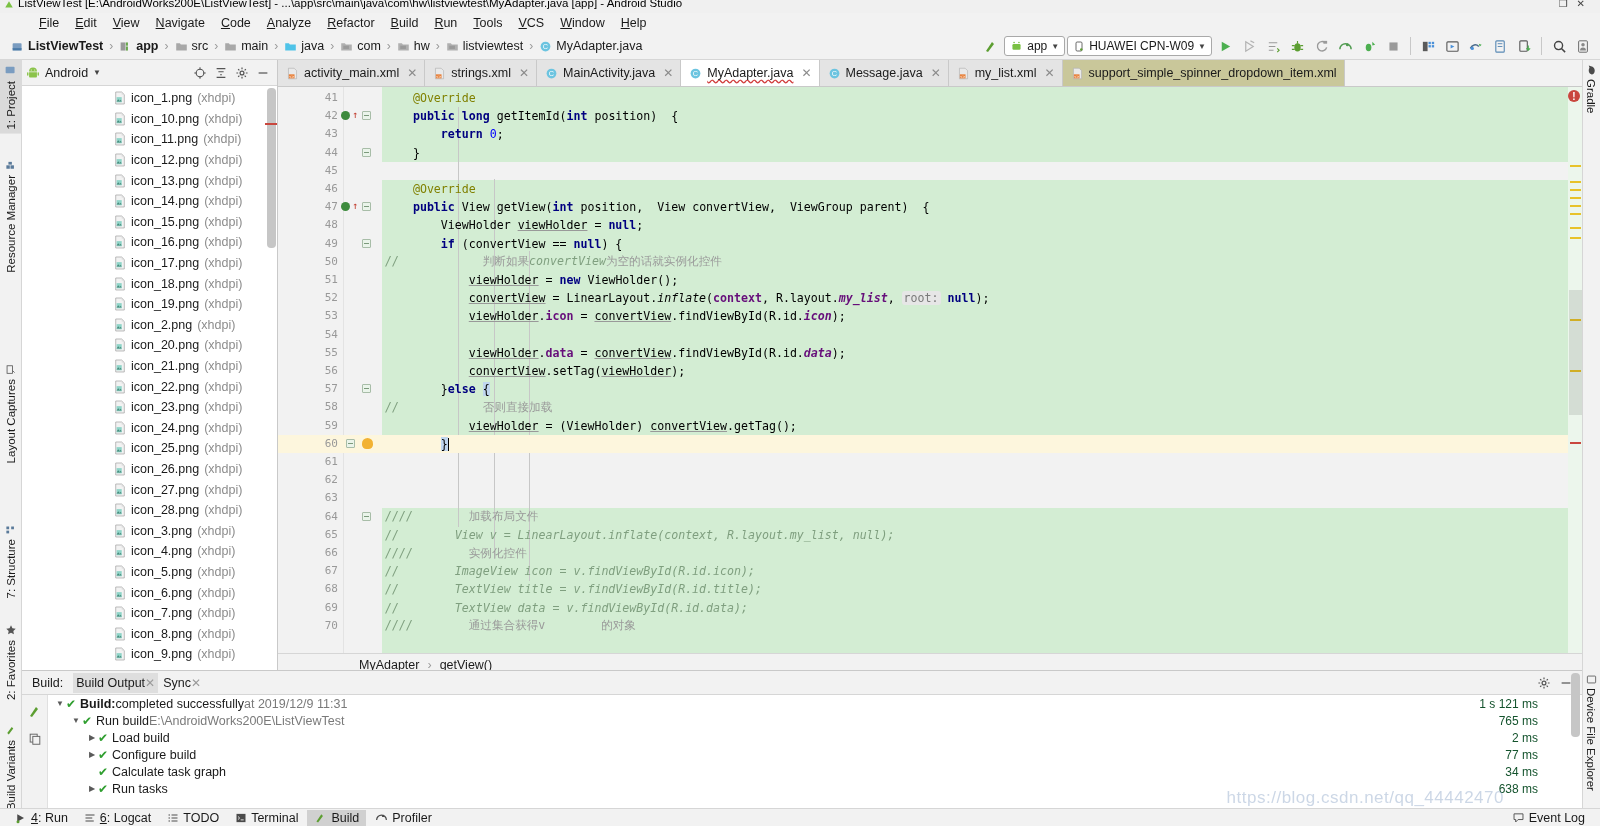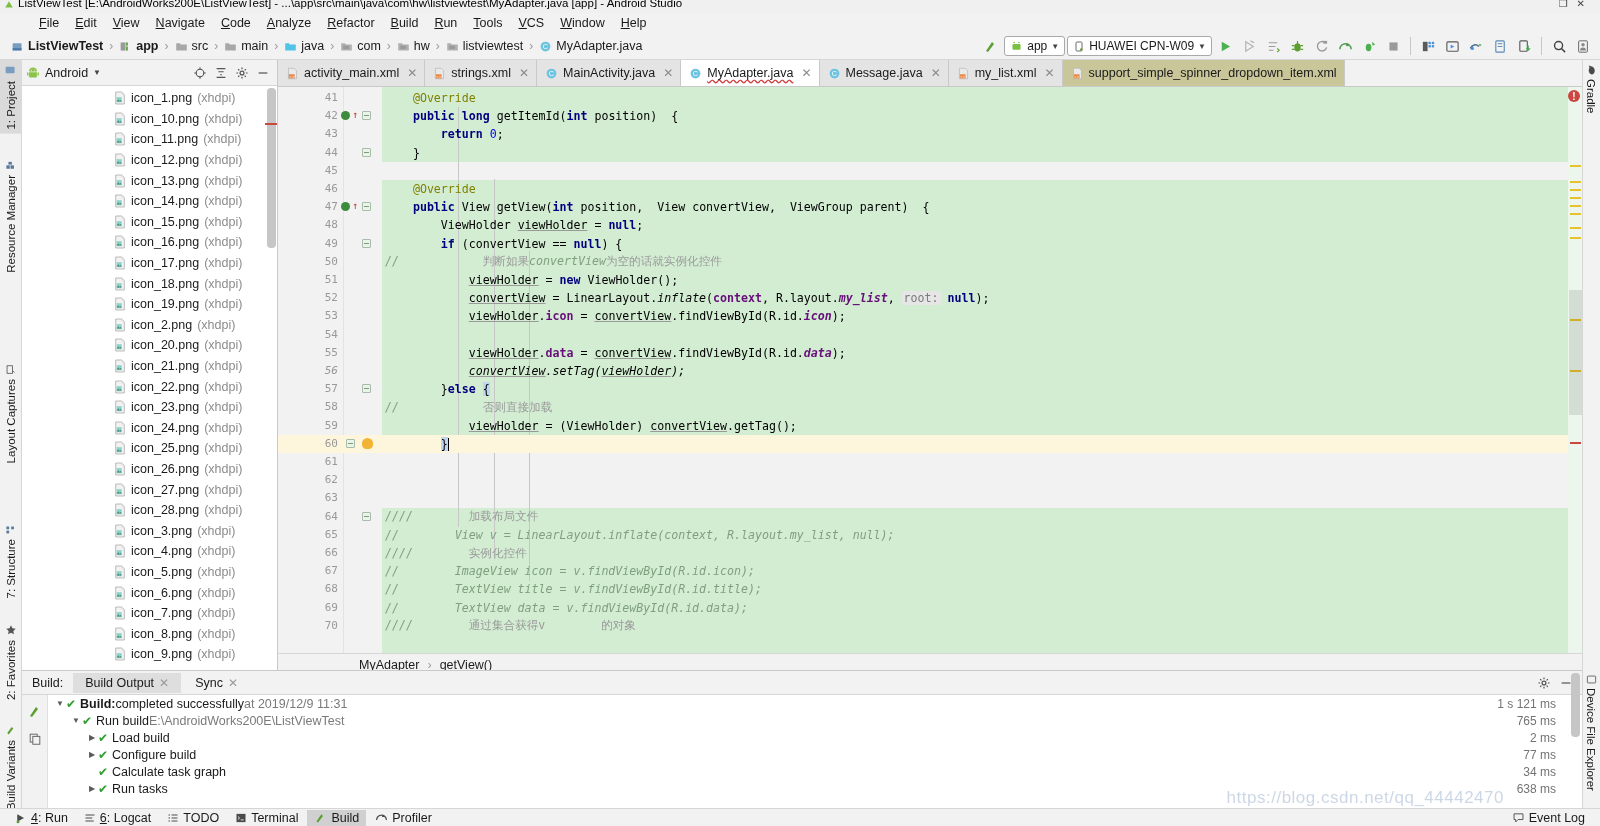--- a/index.html
+++ b/index.html
@@ -255,21 +255,21 @@
   .build-panel {
     position: absolute; left: 22px; right: 18px; top: 670px; bottom: 18px;
     background: #fff; border-top: 1px solid #c9c9c9;
   }
   .build-head {
     height: 24px; background: #f2f2f2; border-bottom: 1px solid #d6d6d6;
     display: flex; align-items: center; padding-left: 10px; gap: 2px;
   }
   .build-label { font-size: 12.5px; margin-right: 8px; }
   .btab {
-    display: flex; align-items: center; gap: 5px; padding: 3px 12px;
+    display: flex; align-items: center; padding: 3px 3px;
     font-size: 12.5px; cursor: default;
   }
   .btab.active { background: #dedede; }
   .btab .x { color: #9a9a9a; font-size: 12px; }
   .build-head-right { margin-left: auto; display: flex; align-items: center; gap: 2px; padding-right: 6px; }
 
   .build-side {
     position: absolute; left: 0; top: 24px; width: 26px; bottom: 0;
     background: #f2f2f2; border-right: 1px solid #e0e0e0;
   }
@@ -281,21 +281,21 @@
   }
   .brow {
     display: flex; align-items: center; height: 17px;
     font-size: 12.5px; white-space: nowrap; cursor: default; position: relative;
   }
   .brow .tri { width: 12px; text-align: center; color: #5a5a5a; font-size: 8px; flex: 0 0 auto; }
   .brow .chk { color: #2f9e2f; font-size: 12px; margin-right: 4px; flex: 0 0 auto; }
   .brow .btxt-strong { font-weight: bold; }
   .brow .btxt-dim { color: #7a7a7a; }
   .brow .btime {
-    position: absolute; right: 26px; color: #737373; font-size: 12px;
+    position: absolute; right: 44px; color: #14532d; font-size: 12px;
   }
   .build-scroll {
     position: absolute; right: 2px; top: 2px; width: 9px; height: 64px;
     background: #c6c6c6; border-radius: 4px;
   }
 
   
   .statusbar {
     position: absolute; left: 0; right: 0; bottom: 0; height: 18px;
     background: #f2f2f2; border-top: 1px solid #d6d6d6;
@@ -1096,21 +1096,21 @@
             <span class="lnum" style="top: 2px;">53</span>
             <span class="ltext"><span>            </span><span class="lvar">viewHolder</span><span>.</span><span class="fldp">icon</span><span> = </span><span class="lvar">convertView</span><span>.findViewById(R.id.</span><span class="fld">icon</span><span>);</span></span>
           </div>
           <div class="line" style="top: 238.6px;">
             <span class="lnum" style="top: 2px;">54</span>
           </div>
           <div class="line" style="top: 256.8px;">
             <span class="lnum" style="top: 2px;">55</span>
             <span class="ltext"><span>            </span><span class="lvar">viewHolder</span><span>.</span><span class="fldp">data</span><span> = </span><span class="lvar">convertView</span><span>.findViewById(R.id.</span><span class="fld">data</span><span>);</span></span>
           </div>
-          <div class="line" style="top: 275px; font-style: italic;">
+          <div class="line" style="top: 275px;">
             <span class="lnum" style="top: 2px;">56</span>
             <span class="ltext"><span>            </span><span class="lvar">convertView</span><span>.setTag(</span><span class="lvar">viewHolder</span><span>);</span></span>
           </div>
           <div class="line" style="top: 293.2px;">
             <span class="lnum" style="top: 2px;">57</span>
             <span class="fold-ico" style="top: 4px;"></span>
             <span class="ltext"><span>        }</span><span class="kw">else</span><span> </span><span class="sel-box">{</span></span>
           </div>
           <div class="line" style="top: 311.4px;">
             <span class="lnum" style="top: 2px;">58</span>

